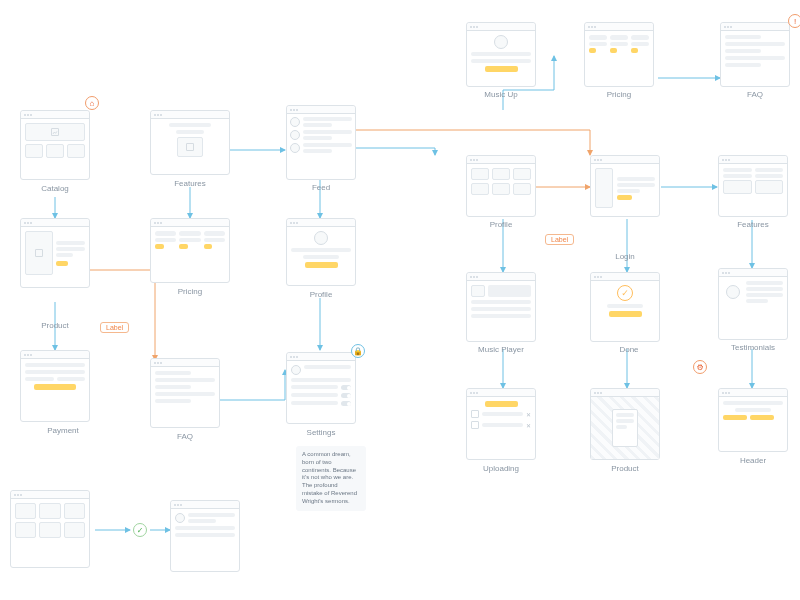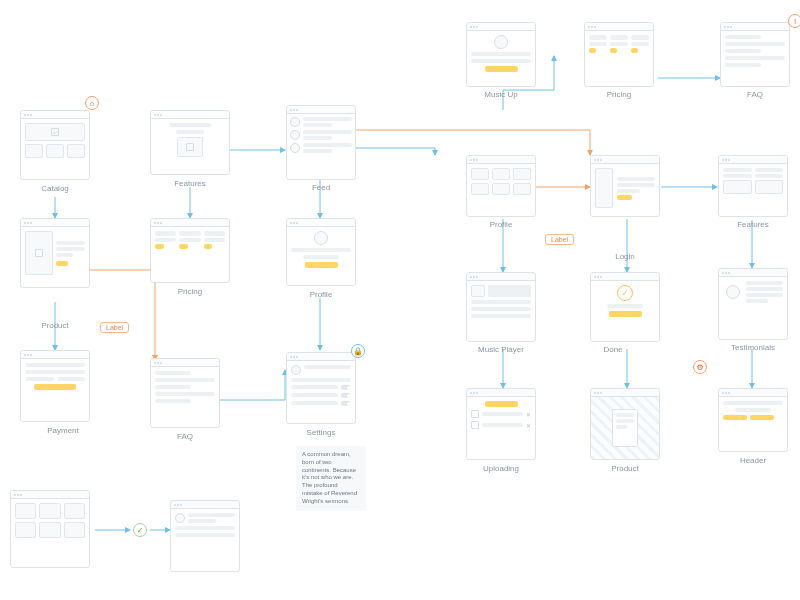--- a/index.html
+++ b/index.html
@@ -373,21 +373,21 @@
         <i></i>
         <i></i>
         <i></i>
       </div>
   <div class="body">
         <div class="check-circ">✓</div>
         <div class="bar s"></div>
         <div class="btn-y"></div>
       </div>
 </div>
-<div class="lbl" style="left:578px;top:345px;width:70px;">Done</div>
+<div class="lbl" style="left:594px;top:345px;width:70px;">Done</div>
 
 <div class="wf" style="left:718px;top:268px;width:70px;height:72px;">
   <div class="head">
         <i></i>
         <i></i>
         <i></i>
       </div>
   <div class="body" style="flex-direction:row;">
         <div class="col" style="align-items:center;flex:0 0 20px;">
           <div class="avatar lg"></div>

